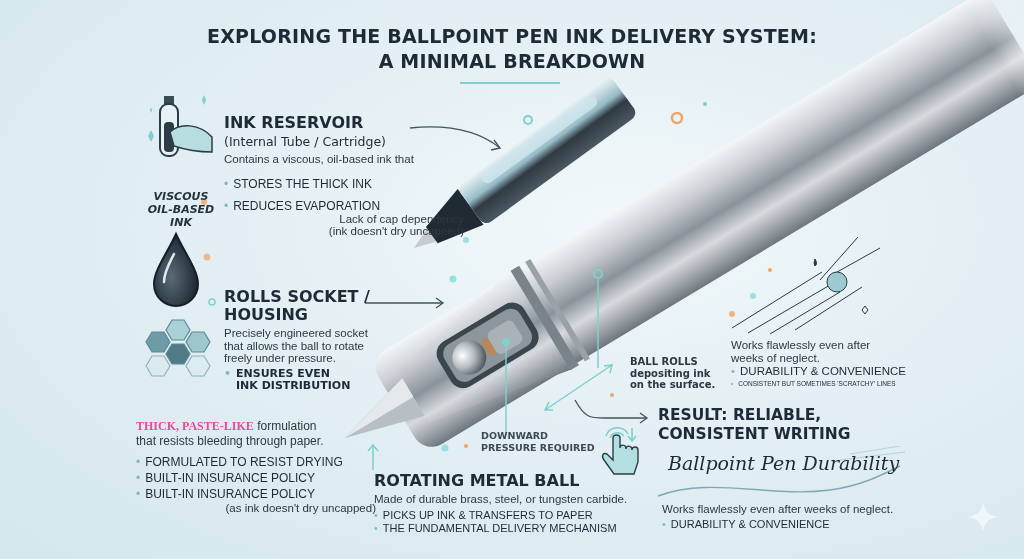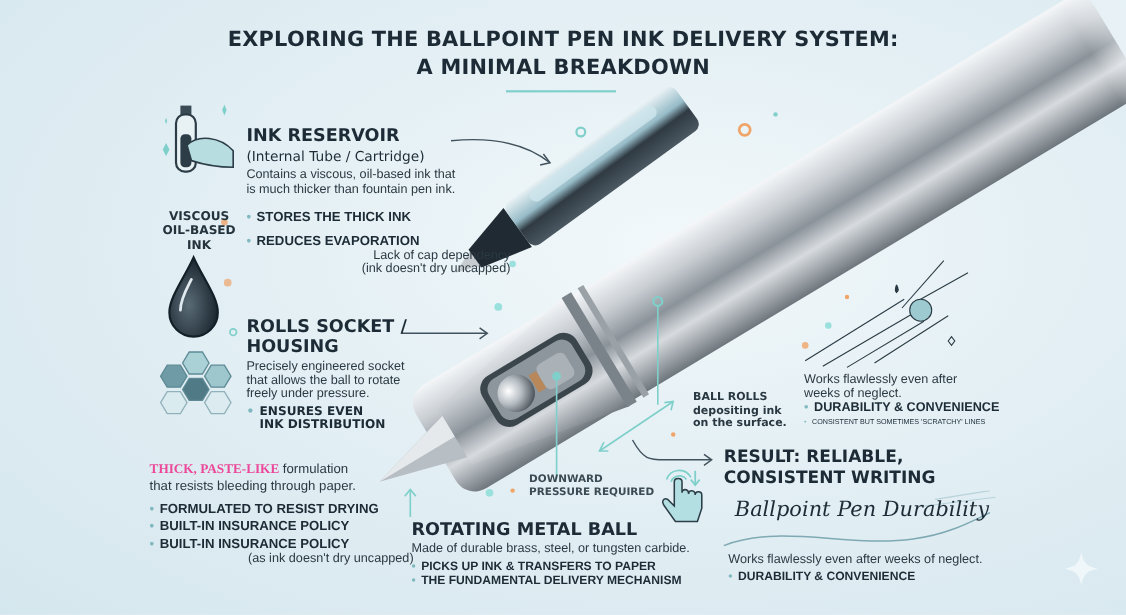--- a/index.html
+++ b/index.html
@@ -12,26 +12,26 @@
   }
   .abs { position: absolute; }
   .title {
     left: 0; width: 1024px; top: 24px; text-align: center;
     font-family: "DejaVu Sans", sans-serif; font-weight: bold;
     font-size: 19px; line-height: 25px; color: #1c2b35; letter-spacing: 0.2px;
   }
   .title-underline { left: 460px; top: 82px; width: 100px; height: 2px; background: #7fcfcb; }
   .h-sec { font-family: "DejaVu Sans", sans-serif; font-weight: bold; color: #1c2b35; }
   .body-txt { font-family: "Liberation Sans", sans-serif; color: #2b3942; }
-  .bullet { font-weight: bold; font-family: "Liberation Sans", sans-serif; color: #1c2b35; text-transform: uppercase; }
+  .bullet { font-weight: normal; font-family: "Liberation Sans", sans-serif; color: #1c2b35; text-transform: uppercase; }
   .bullet::before { content: "•"; color: #7fb8bf; margin-right: 5px; font-weight: normal; }
   .sub-note { font-family: "Liberation Sans", sans-serif; color: #2b3942; text-align: right; }
   .side-label {
     font-family: "DejaVu Sans", sans-serif; font-weight: bold; text-align: center;
-    font-size: 11px; line-height: 13px; color: #24333c;
+    font-size: 11px; line-height: 13px; color: #24333c; font-style: italic;
   }
   .script {
     font-family: "DejaVu Serif", serif; font-style: italic; color: #1c2b35;
   }
   svg { display: block; }
 </style>
 </head>
 <body>
 
 <div class="abs title">
@@ -174,21 +174,20 @@
     <polygon points="14,42 26,42 32,52 26,62 14,62 8,52" fill="#d8eaee" opacity="0.6"></polygon>
     <polygon points="54,42 66,42 72,52 66,62 54,62 48,52" fill="#d8eaee" opacity="0.6"></polygon>
   </g>
 </svg>
 
 <div class="abs" style="left:224px;top:113px;width:240px;">
   <div class="h-sec" style="font-size:16px;line-height:20px;">INK RESERVOIR</div>
   <div class="h-sec" style="font-size:12.5px;line-height:17px;font-weight:normal;">(Internal Tube / Cartridge)</div>
   <div class="body-txt" style="font-size:11.5px;line-height:13px;margin-top:3px;">
     <div>Contains a viscous, oil-based ink that</div>
-    <div>is much thicker than fountain pen ink.</div>
   </div>
   <div class="bullet" style="font-size:12px;line-height:14px;margin-top:11px;">STORES THE THICK INK</div>
   <div class="bullet" style="font-size:12px;line-height:14px;margin-top:8px;">REDUCES EVAPORATION</div>
   <div class="sub-note" style="font-size:11.5px;line-height:12px;padding-left:11px;">
     <div>Lack of cap dependency</div>
     <div>(ink doesn't dry uncapped)</div>
   </div>
 </div>
 
 <div class="abs" style="left:224px;top:288px;width:150px;">

